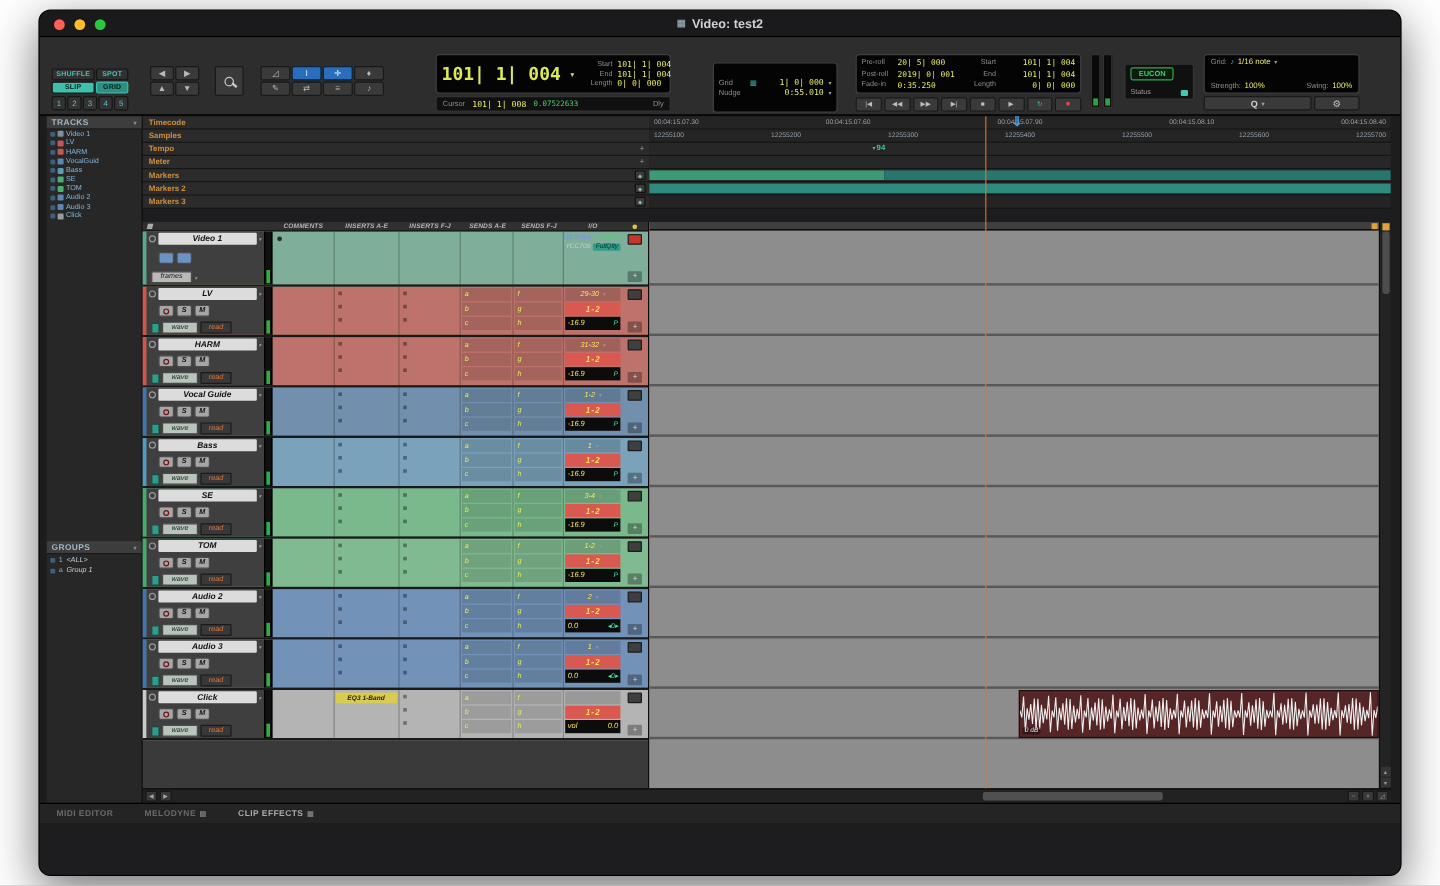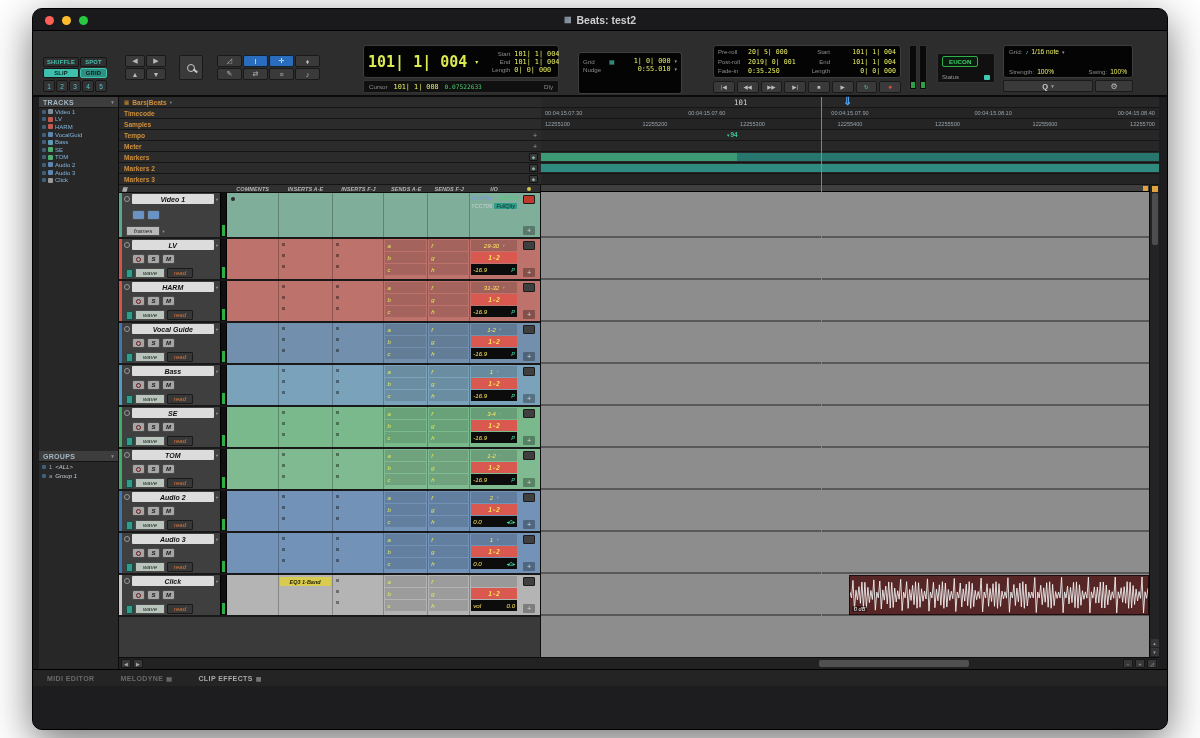--- a/index.html
+++ b/index.html
@@ -54,21 +54,21 @@
   .clabel { font-size:6px; color:#8d8d8d; text-align:right; }
   .cval { font-size:6.8px; color:#e9ef62; font-family:"DejaVu Sans Mono", monospace; white-space:nowrap; }
 
   .c-cursor { left:330px; top:49px; width:196px; height:13px; background:#101010; border:1px solid #333;
     border-radius:2px; display:flex; align-items:center; gap:6px; padding:0 5px; }
   .cur-label { font-size:6.2px; color:#8d8d8d; }
   .cur-val { font-size:6.8px; color:#e9ef62; font-family:"DejaVu Sans Mono", monospace; }
   .cur-sample { font-size:6.2px; color:#49d06a; font-family:"DejaVu Sans Mono", monospace; }
   .cur-dly { font-size:6.2px; color:#8d8d8d; margin-left:auto; }
 
-  .c-gridnudge { left:545px; top:21px; width:104px; height:28px; padding:20px 4px; display:flex; flex-direction:column; justify-content:flex-end; }
+  .c-gridnudge { left:561px; top:21px; width:104px; height:28px; padding:20px 4px; display:flex; flex-direction:column; justify-content:center; }
   .gn-row { display:flex; align-items:center; gap:4px; }
   .gn-label { font-size:6.2px; color:#8d8d8d; width:22px; }
   .gn-icon { font-size:6px; color:#3fc0ae; }
   .gn-val { font-size:6.8px; color:#e9ef62; font-family:"DejaVu Sans Mono", monospace; margin-left:auto; }
   .gn-caret { font-size:5px; color:#9a9a9a; }
 
   .c-rolls { left:680px; top:14px; width:188px; height:33px; padding:2px 4px; display:flex; flex-direction:column; justify-content:space-between; }
   .roll-row { display:flex; align-items:center; }
   .roll-label { font-size:6px; color:#8d8d8d; width:30px; }
   .roll-val { font-size:6.6px; color:#e9ef62; font-family:"DejaVu Sans Mono", monospace; width:56px; }
@@ -247,21 +247,21 @@
 <div class="window">
 
   <div class="titlebar">
     <div class="traffic">
       <span class="light red"></span>
       <span class="light yellow"></span>
       <span class="light green"></span>
     </div>
     <div class="title">
       <span class="app-icon">▦</span>
-      <span>Beats: test2</span>
+      <span>Video: test2</span>
     </div>
   </div>
 
   <div class="toolbar">
 
     <div class="tb c-modes">
       <span class="mode">SHUFFLE</span>
       <span class="mode">SPOT</span>
       <span class="mode sel">SLIP</span>
       <span class="mode sel2">GRID</span>
@@ -491,30 +491,20 @@
             <span class="side-mini"></span>
             <span class="group-key">a</span>
             <span class="group-name">Group 1</span>
           </div>
         </div>
     </div>
   </div>
 
   <div class="rulers">
 
-    <div class="ruler-row">
-      <div class="rlabel">
-        <span class="ricon">▦</span>
-        <span class="rlabel-text">Bars|Beats</span>
-        <span class="rcaret">▾</span>
-      </div>
-      <div class="rcontent">
-        <span class="bar-number">101</span>
-      </div>
-    </div>
 
     <div class="ruler-row">
       <div class="rlabel">
         <span class="rlabel-text">Timecode</span>
       </div>
       <div class="rcontent dark">
         <div class="ticks">
 
         <span class="tick">00:04:15.07.30</span>
             <span class="tick">00:04:15.07.60</span>

